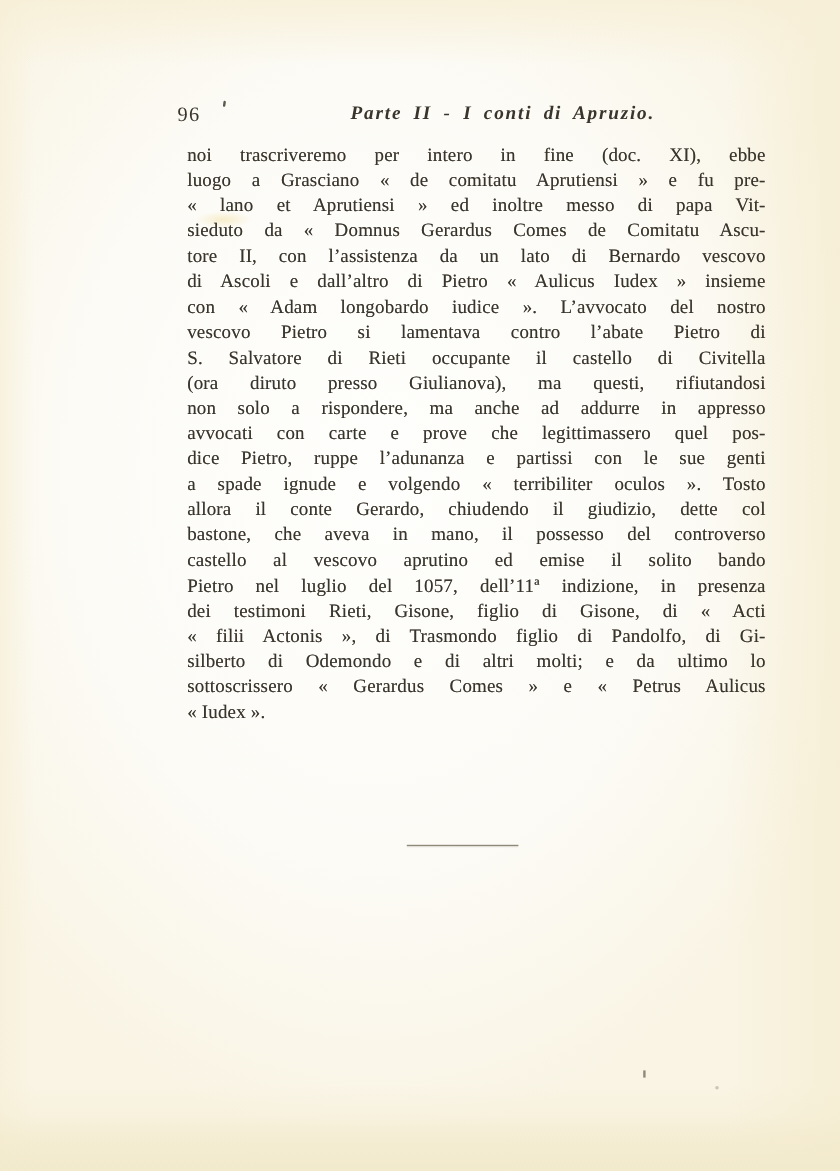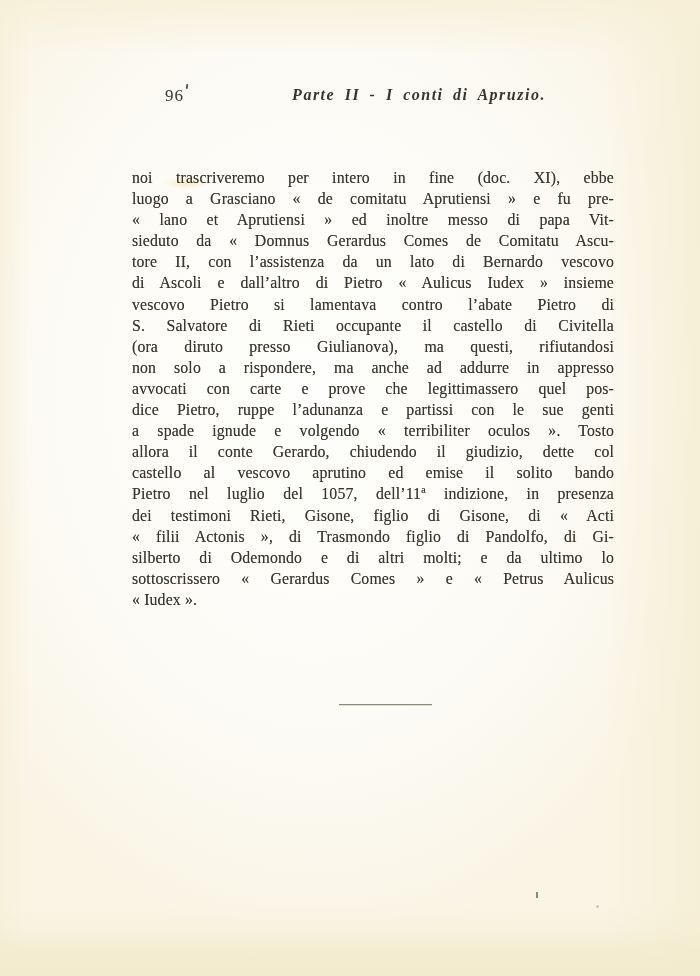--- a/index.html
+++ b/index.html
@@ -34,46 +34,45 @@
   .running-head {
     position: absolute;
     left: 140px;
     top: 86px;
     width: 482px;
     height: 24px;
     font-size: 17px;
   }
   .pagenum {
     position: absolute;
-    left: 25px;
+    left: 8px;
     top: 0;
     letter-spacing: 1px;
   }
   .head-title {
     position: absolute;
     left: 279px;
     top: 0;
     transform: translateX(-50%);
     font-style: italic;
     font-size: 16px;
     letter-spacing: 1.5px;
     word-spacing: 4px;
     white-space: nowrap;
     font-weight: bold;
   }
   .body-text {
     position: absolute;
-    left: 132px;
+    left: 156px;
     top: 119px;
     width: 482px;
     font-size: 15.8px;
     line-height: 21.1px;
     letter-spacing: 0.15px;
     text-shadow: 0 0 0.35px rgba(57,53,44,0.55);
-    margin-top: 48px;
   }
   .tline {
     text-align: justify;
     text-align-last: justify;
     height: 21.1px;
     white-space: nowrap;
   }
   .tline.last {
     text-align-last: left;
     text-align: center;
@@ -138,28 +137,30 @@
 
   <div class="stain-yellow"></div>
 
   <div class="body-text">
     <div class="tline">noi trascriveremo per intero in fine (doc. XI), ebbe</div>
     <div class="tline">luogo a Grasciano « de comitatu Aprutiensi » e fu pre-</div>
     <div class="tline">« lano et Aprutiensi » ed inoltre messo di papa Vit-</div>
     <div class="tline">sieduto da « Domnus Gerardus Comes de Comitatu Ascu-</div>
     <div class="tline">tore II, con l’assistenza da un lato di Bernardo vescovo</div>
     <div class="tline">di Ascoli e dall’altro di Pietro « Aulicus Iudex » insieme</div>
+    <div class="tline">con « Adam longobardo iudice ». L’avvocato del nostro</div>
     <div class="tline">vescovo Pietro si lamentava contro l’abate Pietro di</div>
     <div class="tline">S. Salvatore di Rieti occupante il castello di Civitella</div>
     <div class="tline">(ora diruto presso Giulianova), ma questi, rifiutandosi</div>
     <div class="tline">non solo a rispondere, ma anche ad addurre in appresso</div>
     <div class="tline">avvocati con carte e prove che legittimassero quel pos-</div>
     <div class="tline">dice Pietro, ruppe l’adunanza e partissi con le sue genti</div>
     <div class="tline">a spade ignude e volgendo « terribiliter oculos ». Tosto</div>
     <div class="tline">allora il conte Gerardo, chiudendo il giudizio, dette col</div>
+    <div class="tline">bastone, che aveva in mano, il possesso del controverso</div>
     <div class="tline">castello al vescovo aprutino ed emise il solito bando</div>
     <div class="tline">Pietro nel luglio del 1057, dell’11ª indizione, in presenza</div>
     <div class="tline">dei testimoni Rieti, Gisone, figlio di Gisone, di « Acti</div>
     <div class="tline">« filii Actonis », di Trasmondo figlio di Pandolfo, di Gi-</div>
     <div class="tline">silberto di Odemondo e di altri molti; e da ultimo lo</div>
     <div class="tline">sottoscrissero « Gerardus Comes » e « Petrus Aulicus</div>
     <div class="tline last">« Iudex ».</div>
   </div>
 
   <div class="divider"></div>

